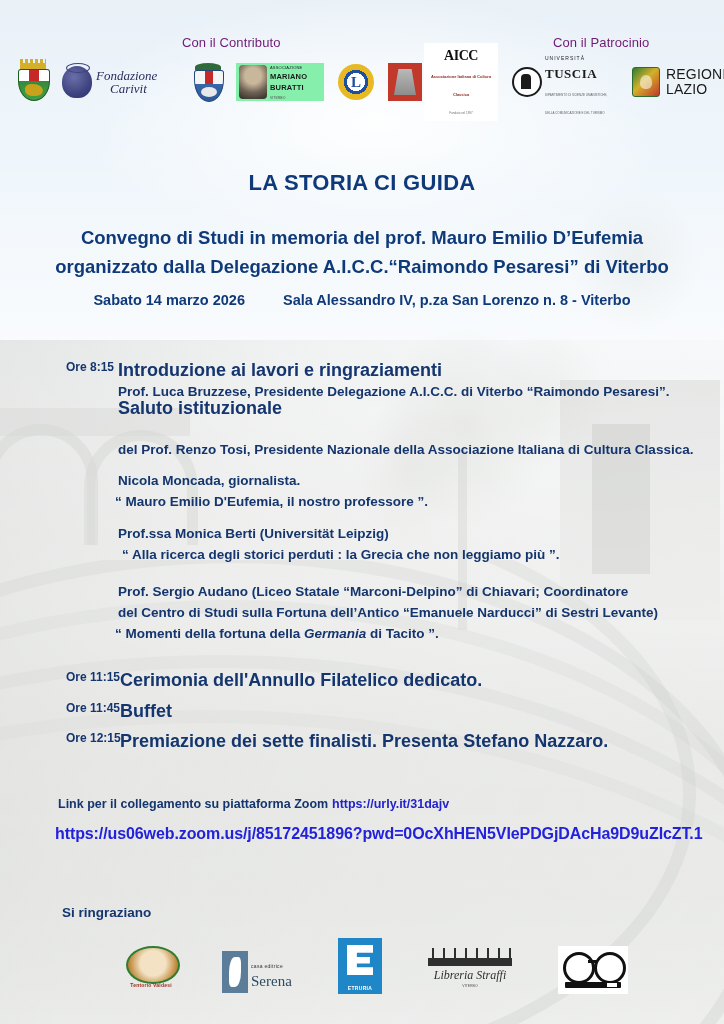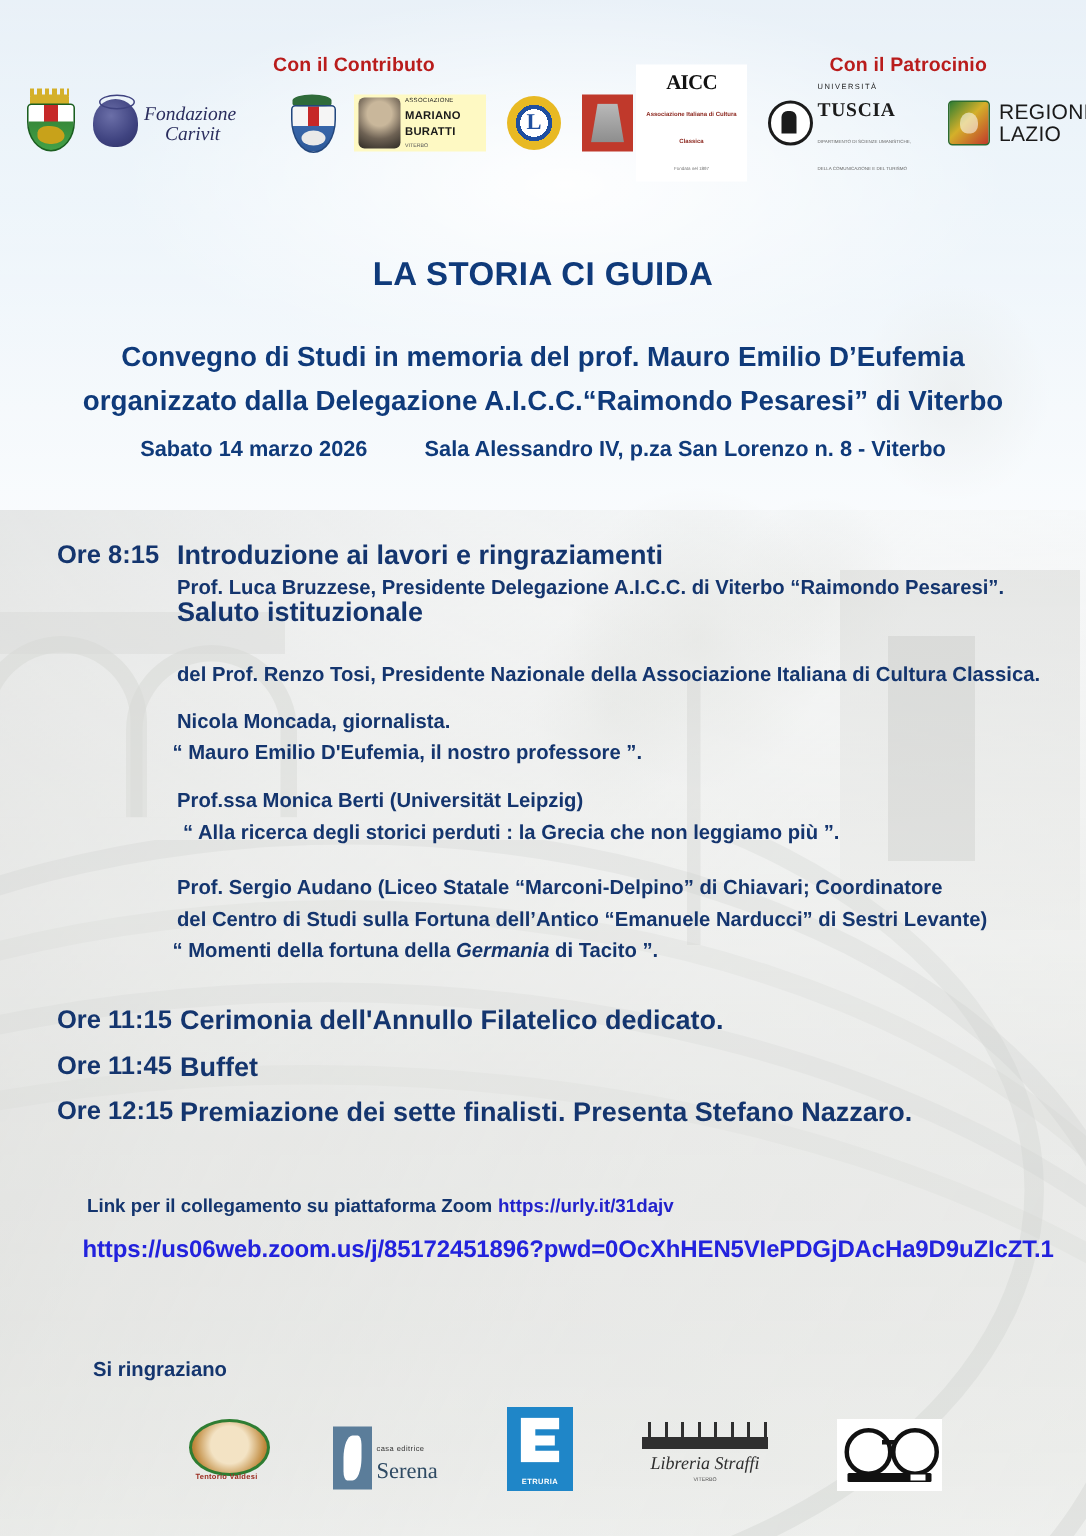--- a/index.html
+++ b/index.html
@@ -119,22 +119,22 @@
       rgba(255,255,255,0.50) 80%,
       rgba(255,255,255,0.46) 100%);
   }
 
   
   .content { position: absolute; left: 0; top: 0; width: 724px; height: 1024px; }
 
   .credit-label {
     position: absolute;
     font-size: 13px;
-    font-weight: bold;
-    color: #b91c1c;
+    font-weight: normal;
+    color: #701a75;
     letter-spacing: 0.1px;
     white-space: nowrap;
   }
   #lbl-contributo { left: 182px; top: 35px; }
   #lbl-patrocinio { left: 553px; top: 35px; }
 
   .logo-row { position: absolute; display: flex; align-items: center; }
   #logos-contributo { left: 18px; top: 62px; gap: 14px; }
   #logos-patrocinio { left: 512px; top: 62px; gap: 22px; }
 
@@ -209,21 +209,21 @@
     font-style: italic;
     color: #2a2d5e;
     line-height: 1.02;
     font-size: 13px;
     white-space: nowrap;
   }
   .carivit .txt b { display:block; font-weight:normal; }
   .carivit .txt .l2 { padding-left: 14px; }
 
   .buratti {
-    width: 88px; height: 38px; background: #fef9c3;
+    width: 88px; height: 38px; background: #86efac;
     display:flex; align-items:center; gap: 3px; padding: 2px 3px;
     box-sizing: border-box;
   }
   .buratti .face {
     width: 28px; height: 34px; flex: none;
     background: radial-gradient(circle at 50% 32%, #c9b79b 0 30%, #6e6254 62%, #2e2a24 100%);
     border-radius: 4px;
   }
   .buratti .lines { font-size: 5.5px; color:#1a1a1a; line-height:1.5; text-align:left; }
   .buratti .lines .t1 { font-size: 4px; letter-spacing: 0.2px; }
@@ -299,21 +299,21 @@
     font-size: 14.5px; font-weight:bold; color:#0f3a7a;
   }
   .venue-row span { display:inline-block; }
   .venue-row .gap { width: 30px; }
 
   
   .prog { position:absolute; left:0; top:0; width:724px; }
   .p-line {
     position:absolute; font-weight:bold; color:#14356e; white-space:nowrap;
   }
-  .p-time { font-size: 17px; }
+  .p-time { font-size: 12px; margin-left: 28px; }
   .p-head { font-size: 18px; }
   .p-sub  { font-size: 13.5px; }
 
   .p-sub i { font-style: italic; }
 
   
   .link-line {
     position:absolute; font-weight:bold; white-space:nowrap;
   }
   #link-intro { left: 58px; top: 797px; font-size: 12.5px; color:#14356e; }

